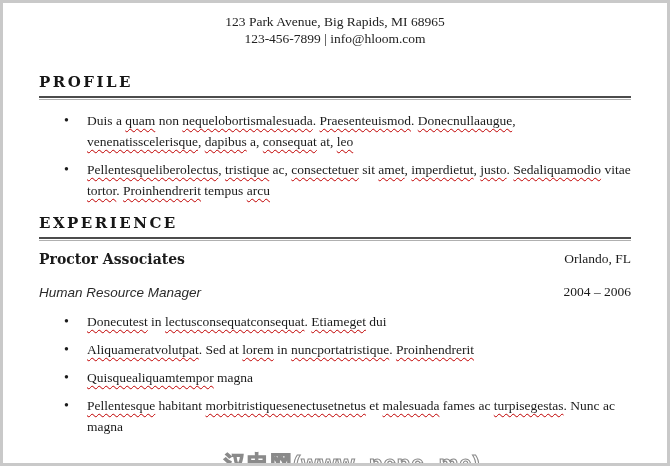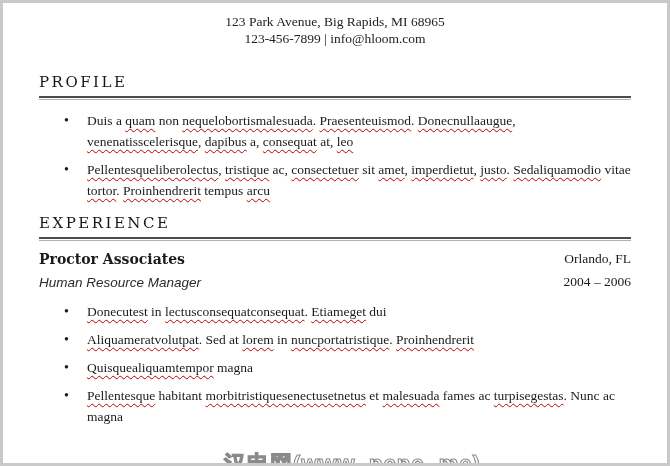--- a/index.html
+++ b/index.html
@@ -29,21 +29,21 @@
     letter-spacing:0.5px;color:#111;margin:0;
   }
   .name .sq{text-underline-offset:4px;}
   .contact{margin-top:5px;font-size:13.5px;line-height:17px;color:#222;}
   .content{padding:0 36px;}
   .section{margin:0;}
   .section-profile{margin-top:26px;}
   .section-experience{margin-top:13px;}
   .section-title{
     font-family:"DejaVu Serif", serif;
-    font-size:15px;line-height:19px;font-weight:normal;
+    font-size:15px;line-height:19px;font-weight:bold;
     letter-spacing:2.5px;color:#161616;margin:0;
   }
   .rule{
     margin-top:4px;height:1px;background:#fff;
     border-top:2px solid var(--rule-dark);
     border-bottom:1px solid var(--rule-light);
   }
   ul.bullets{list-style:none;margin:10px 0 0 0;padding:0;}
   ul.bullets li{
     position:relative;
@@ -61,21 +61,21 @@
   .sq{
     text-decoration-line:underline;
     text-decoration-style:wavy;
     text-decoration-color:var(--squiggle);
     text-decoration-thickness:1px;
     text-underline-offset:3px;
     text-decoration-skip-ink:none;
   }
   .entry-row{display:flex;justify-content:space-between;align-items:center;}
   .entry-row.company-row{margin-top:9px;}
-  .entry-row.title-row{margin-top:5px;gap:28px;}
+  .entry-row.title-row{margin-top:15px;gap:28px;}
   .company{font-family:"DejaVu Serif", serif;font-weight:bold;font-size:14px;line-height:18px;}
   .location,.dates{font-size:13.5px;line-height:18px;}
   .job-title{
     font-family:"Liberation Sans", sans-serif;
     font-style:italic;font-size:13.5px;line-height:17px;color:#2a2a2a;
   }
   .watermark{
     position:absolute;left:221px;top:423px;
     font-family:"Liberation Sans", sans-serif;
     font-weight:bold;font-size:22px;letter-spacing:1px;

